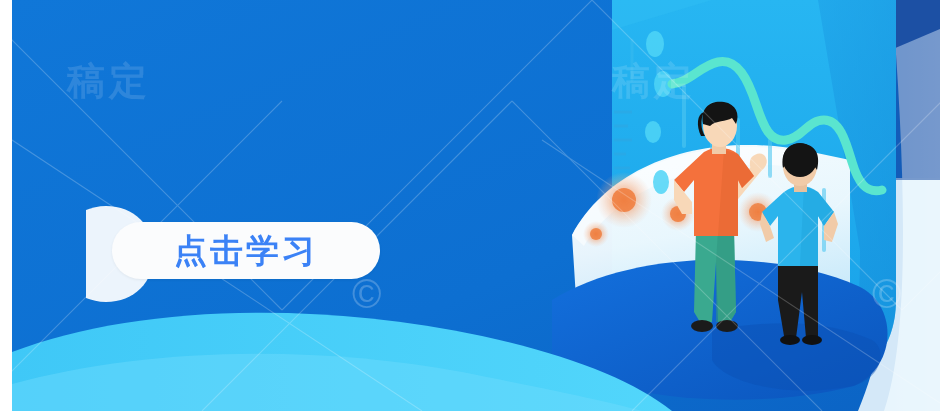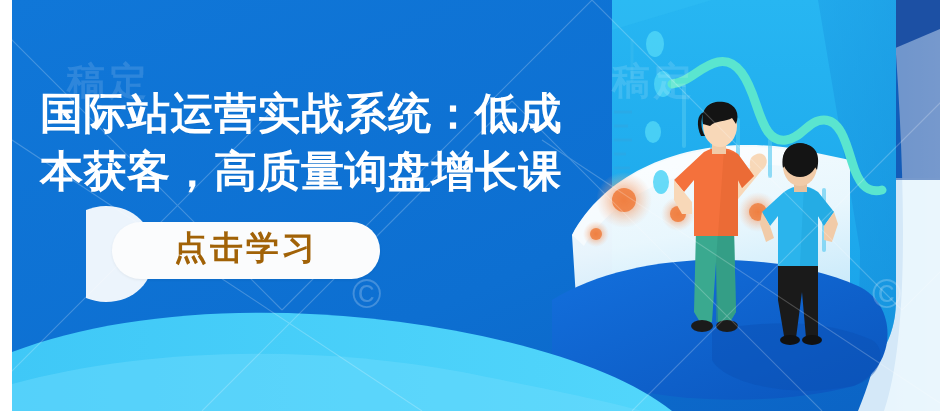--- a/index.html
+++ b/index.html
@@ -51,26 +51,25 @@
     background: #fbfcfd;
     border-radius: 29px;
     z-index: 31;
     display: flex;
     align-items: center;
     justify-content: center;
     cursor: pointer;
     box-shadow: 0 1px 3px rgba(0,0,0,0.06);
   }
   #cta-label {
-    color: #a16207;
+    color: #3b82f6;
     font-size: 33px;
     font-weight: 700;
     letter-spacing: 3px;
     line-height: 1;
-    font-family: Liberation Mono, monospace;
   }
   
   .wm-text {
     position: absolute;
     color: rgba(255,255,255,0.13);
     font-size: 38px;
     font-weight: 700;
     letter-spacing: 4px;
     z-index: 25;
     pointer-events: none;
@@ -249,22 +248,18 @@
       <line x1="530" y1="140" x2="940" y2="411"></line>
     </g>
   </svg>
 
   <div class="wm-text" style="left:55px;  top:56px;">稿定</div>
   <div class="wm-text" style="left:600px; top:56px;">稿定</div>
 
   <div class="wm-c" style="left:340px; top:272px; font-size:40px;">©</div>
   <div class="wm-c" style="left:860px; top:272px; font-size:40px;">©</div>
 
-  <div id="title-block">
-    <span class="title-line">国际站运营实战系统：低成</span>
-    <span class="title-line">本获客，高质量询盘增长课</span>
-  </div>
 
   <div id="cta-button">
     <span id="cta-label">点击学习</span>
   </div>
 
 </div>
 
 </body></html>

